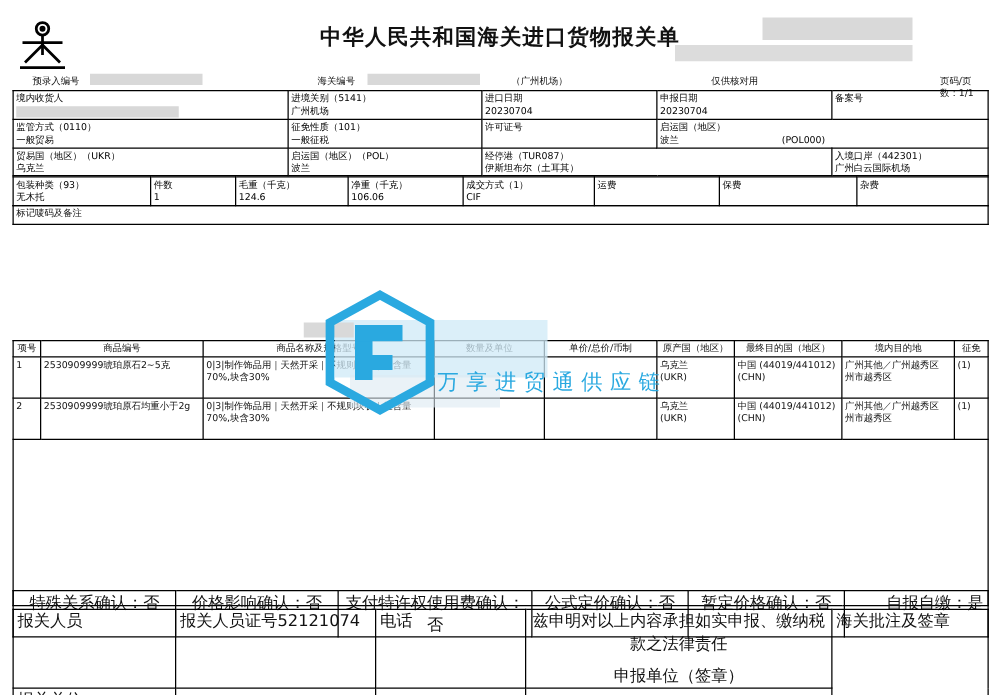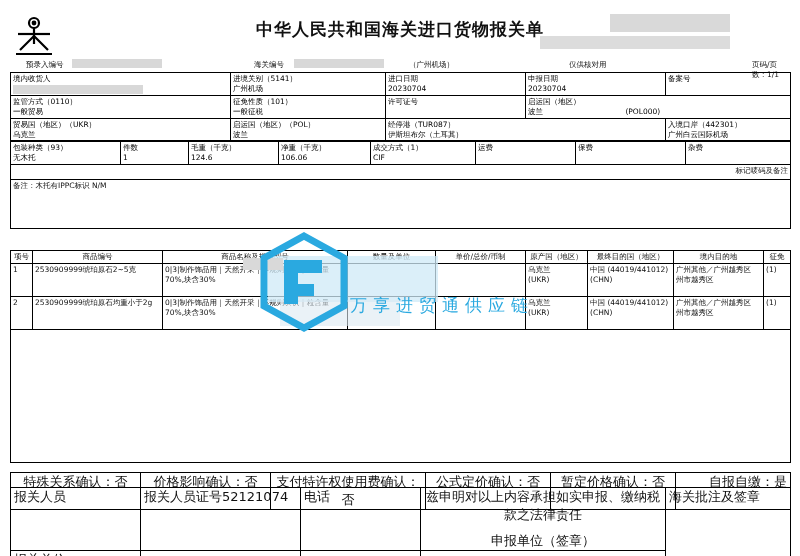--- a/index.html
+++ b/index.html
@@ -241,29 +241,26 @@
     </tr>
   </tbody>
     </table>
 
   <table class="main" style="top:164px;">
     <colgroup>
         <col style="width:780px">
       </colgroup>
     <tbody>
     <tr>
-          <td style="height:12px;text-align:right;">标记唛码及备注</td>
+          <td style="height:12px;">标记唛码及备注</td>
         </tr>
-    <tr>
-          <td style="height:46px;">备注：木托有IPPC标识 N/M</td>
-        </tr>
-  </tbody>
-    </table>
-
-  <table class="goods" style="top:250px;">
+  </tbody>
+    </table>
+
+  <table class="goods" style="top:272px;">
     <colgroup>
       <col style="width:22px">
         <col style="width:130px">
         <col style="width:185px">
         <col style="width:88px">
         <col style="width:90px">
       <col style="width:62px">
         <col style="width:86px">
         <col style="width:90px">
         <col style="width:27px">

